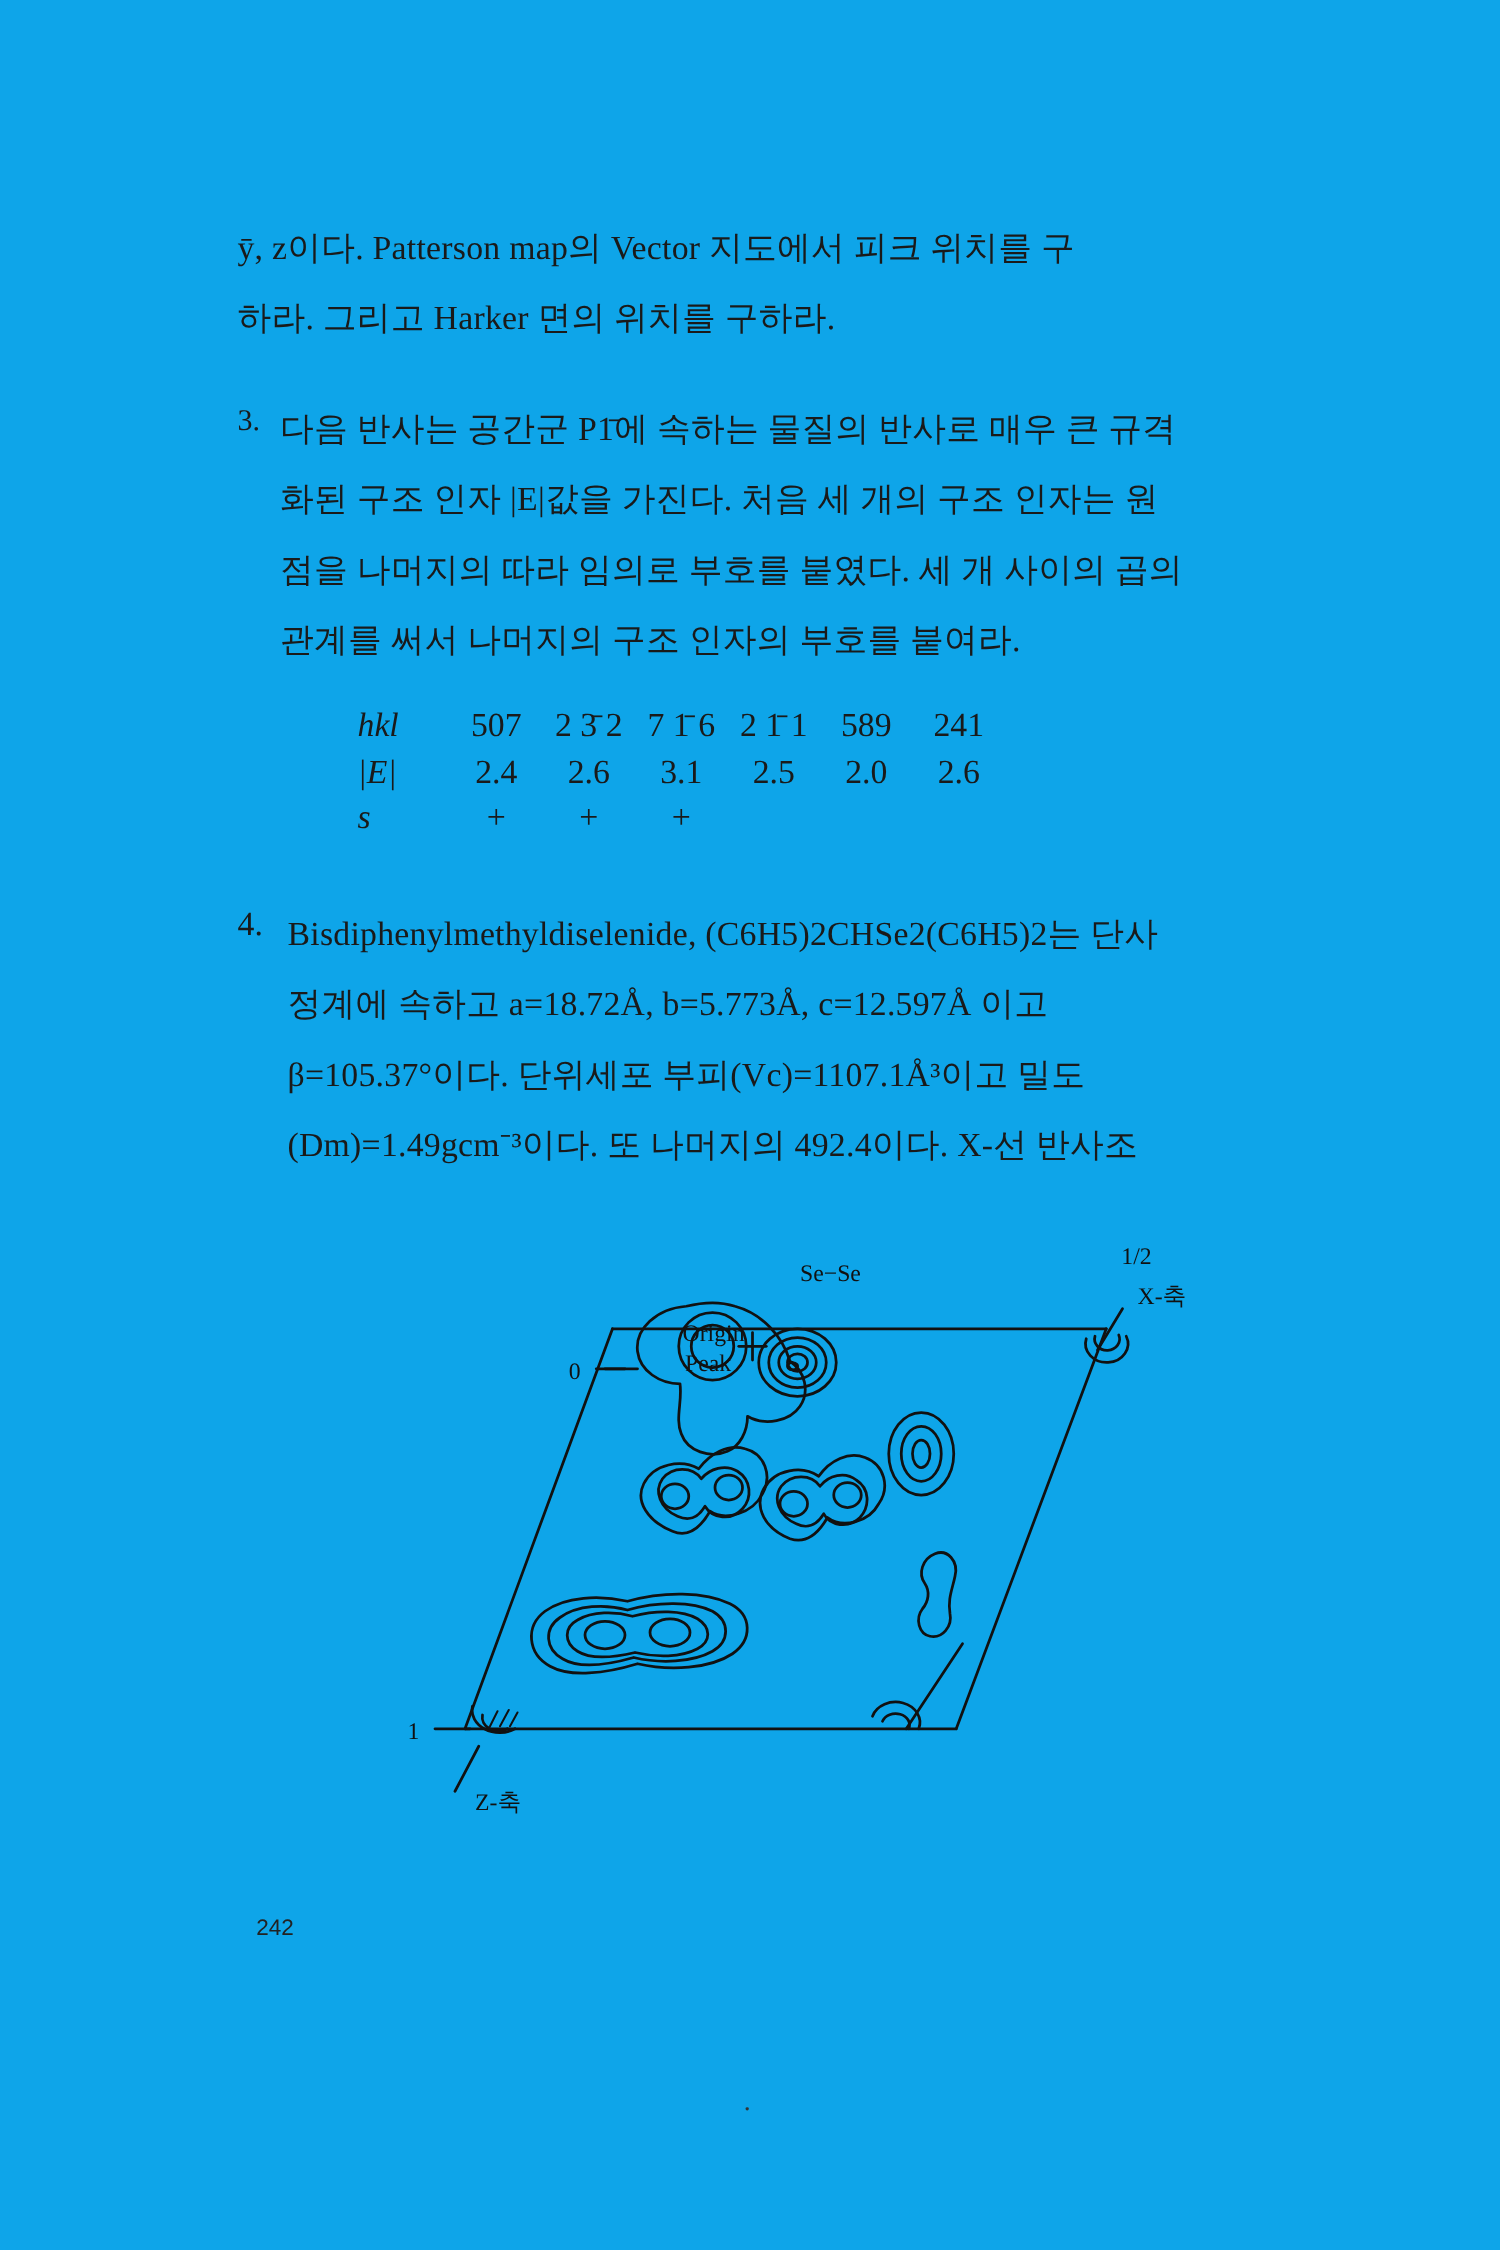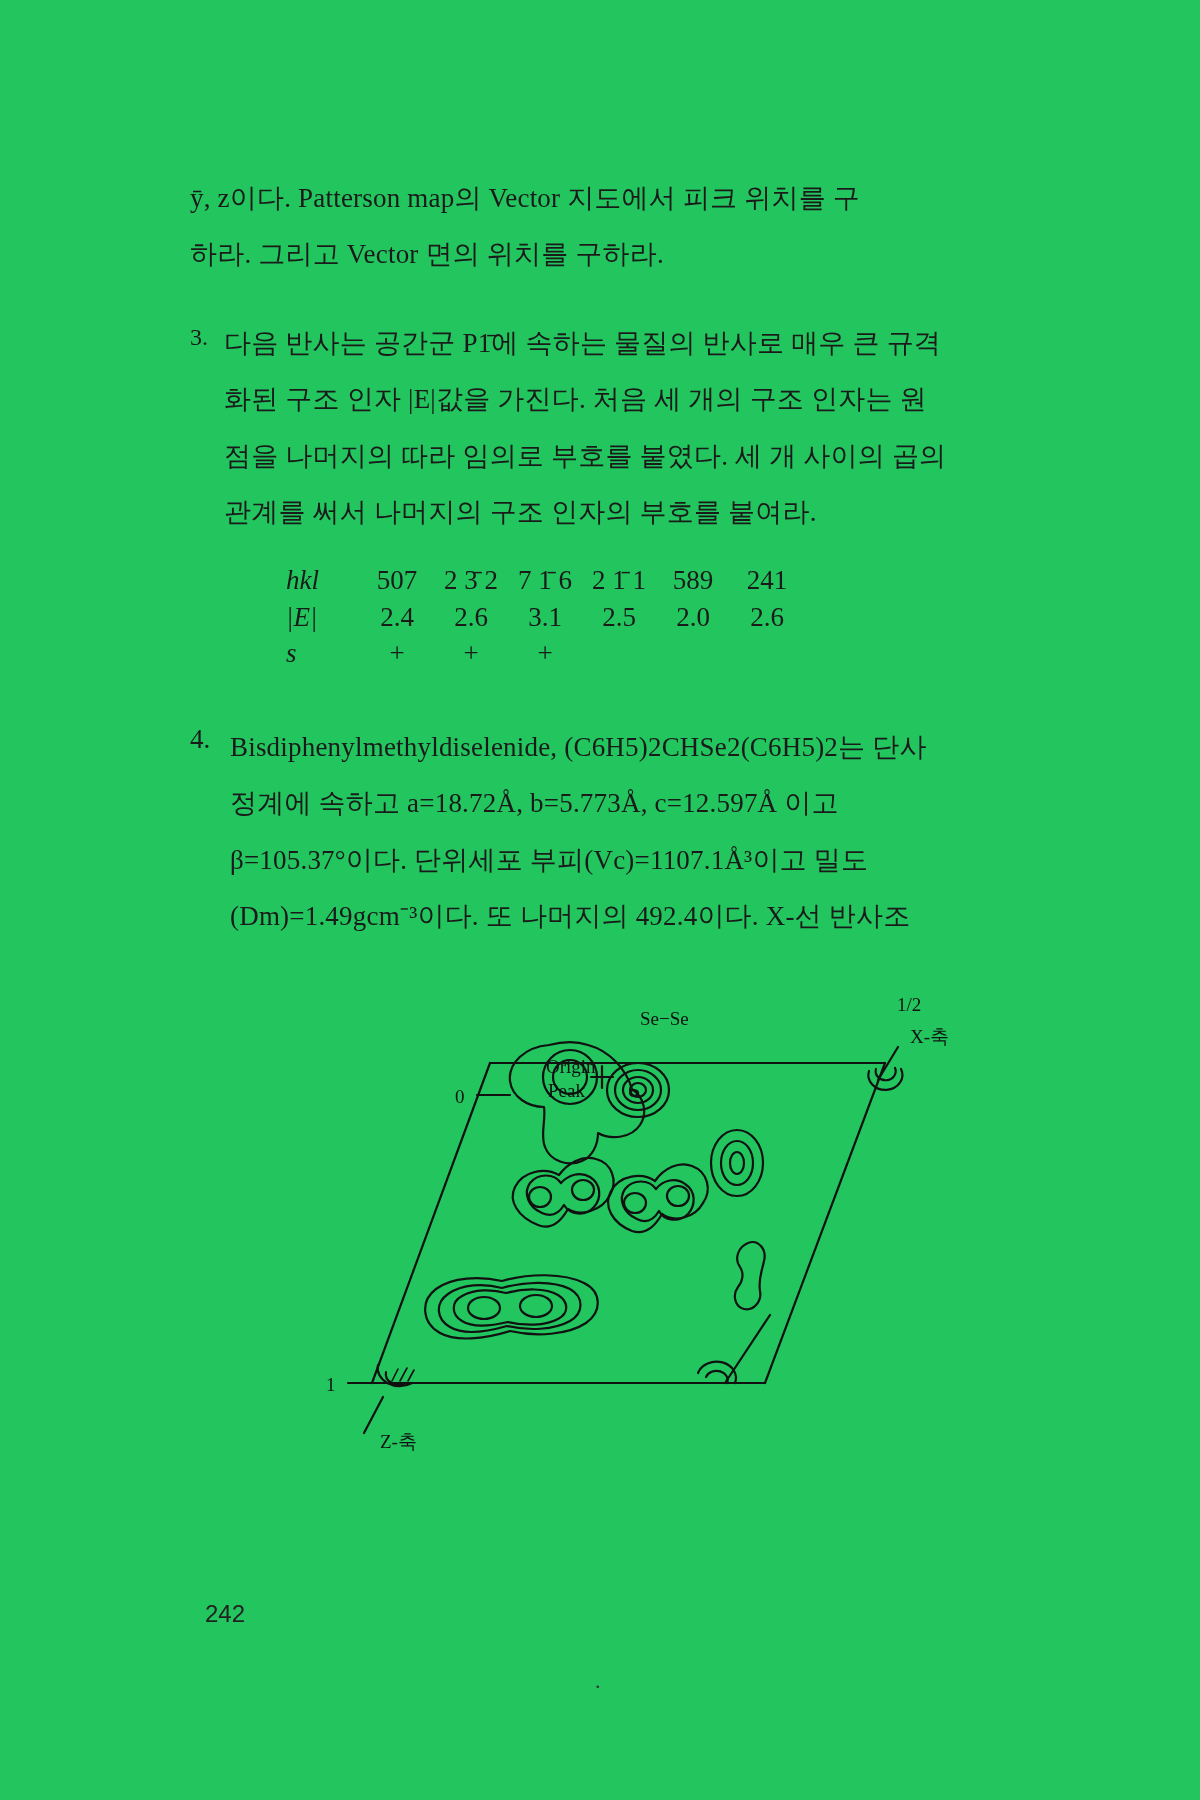--- a/index.html
+++ b/index.html
@@ -11,21 +11,21 @@
     width: 1200px;
     height: 1800px;
     position: relative;
     font-family: "Liberation Serif", serif;
     color: #1a1a1a;
     overflow: hidden;
   }
   .page {
     position: absolute;
     inset: 0;
-    background: #22c55e;
+    background: #0ea5e9;
   }
   
   .textcol {
     position: absolute;
     left: 190px;
     top: 175px;
     width: 850px;
   }
   .para {
     font-size: 27px;
@@ -89,42 +89,42 @@
   .figure svg { display: block; }
   .fig-label {
     font-family: "Liberation Serif", serif;
     font-size: 19px;
     fill: #111;
   }
   
   .pagenum {
     position: absolute;
     left: 205px;
-    top: 1600px;
-    font-size: 24px;
+    top: 1532px;
+    font-size: 18px;
     font-family: "Liberation Sans", sans-serif;
     color: #222;
   }
   .footdot {
     position: absolute;
     left: 595px;
     top: 1668px;
     font-size: 22px;
     color: #333;
   }
 </style>
 </head>
 <body>
 
 <div class="page">
 
   <div class="textcol">
 
     <p class="para">ȳ, z이다.  Patterson map의  Vector 지도에서  피크  위치를  구</p>
-    <p class="para cont">하라.  그리고  Vector 면의  위치를  구하라.</p>
+    <p class="para cont">하라.  그리고  Harker 면의  위치를  구하라.</p>
 
     <div class="numbered">
       <span class="num">3.</span>
       <p class="para">다음  반사는  공간군  P1̄에  속하는  물질의  반사로  매우  큰  규격</p>
       <p class="para cont">화된  구조  인자 |E|값을  가진다.  처음  세  개의  구조  인자는  원</p>
       <p class="para cont">점을  나머지의  따라  임의로  부호를  붙였다.  세  개  사이의  곱의</p>
       <p class="para cont">관계를  써서  나머지의  구조  인자의  부호를  붙여라.</p>
 
       <table class="datatable">
         <tbody>

